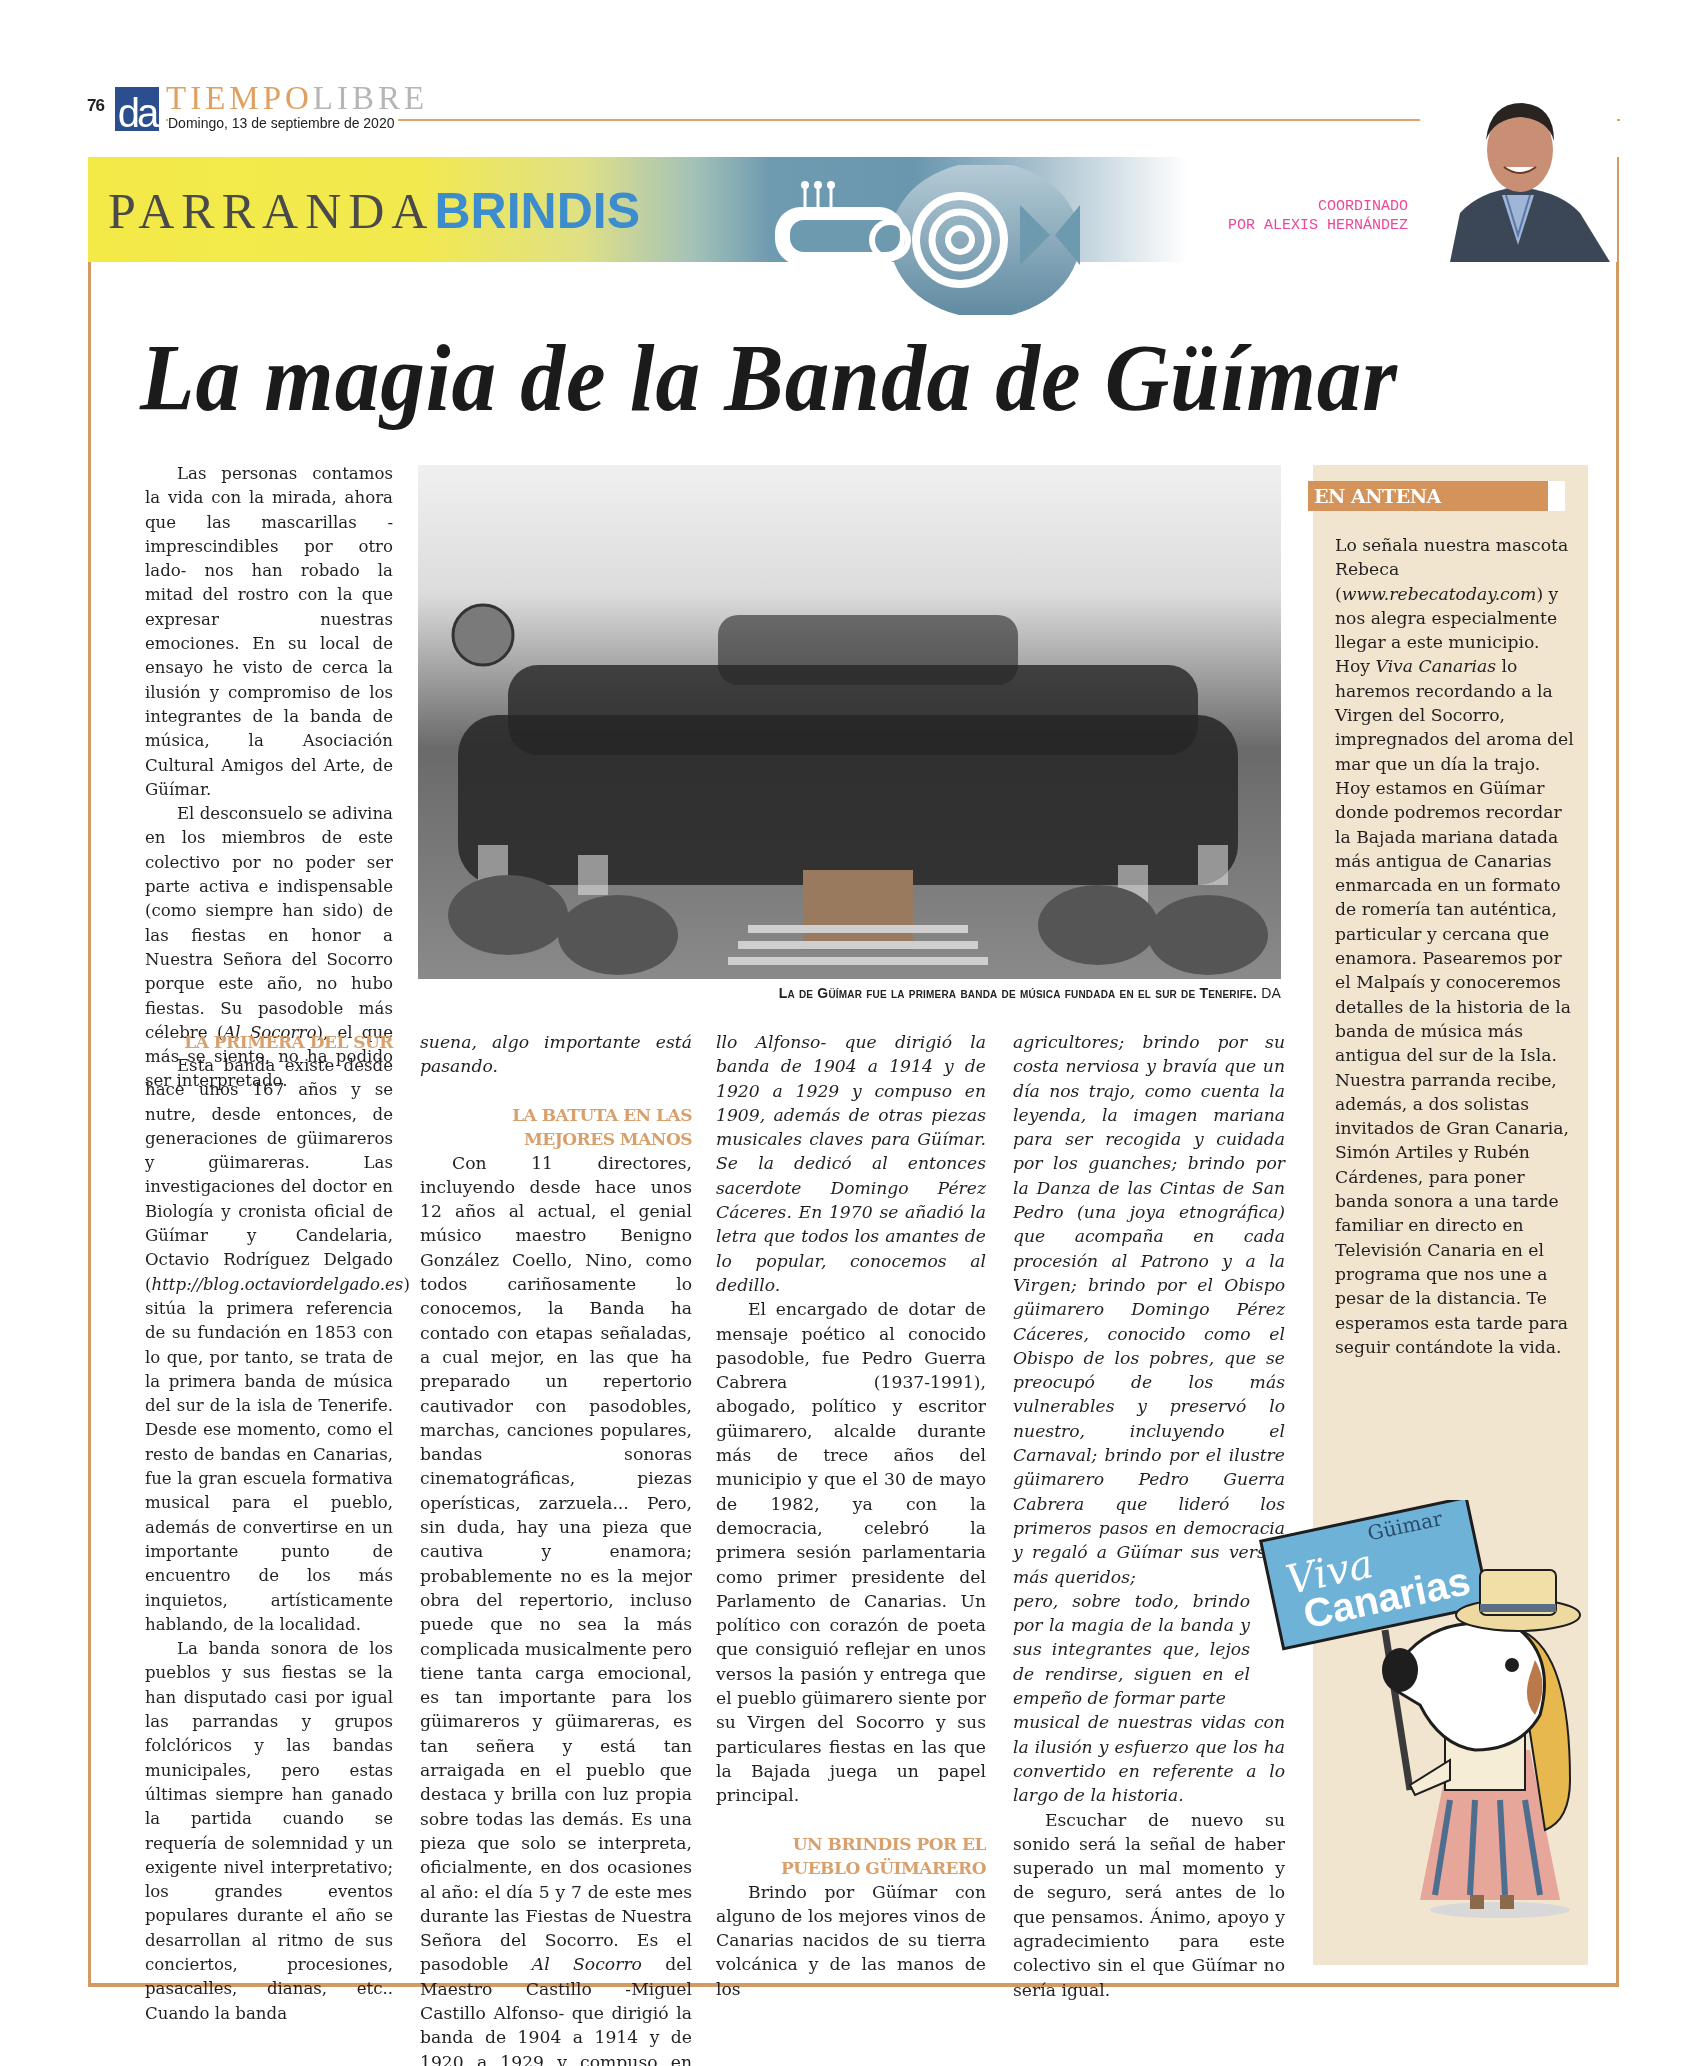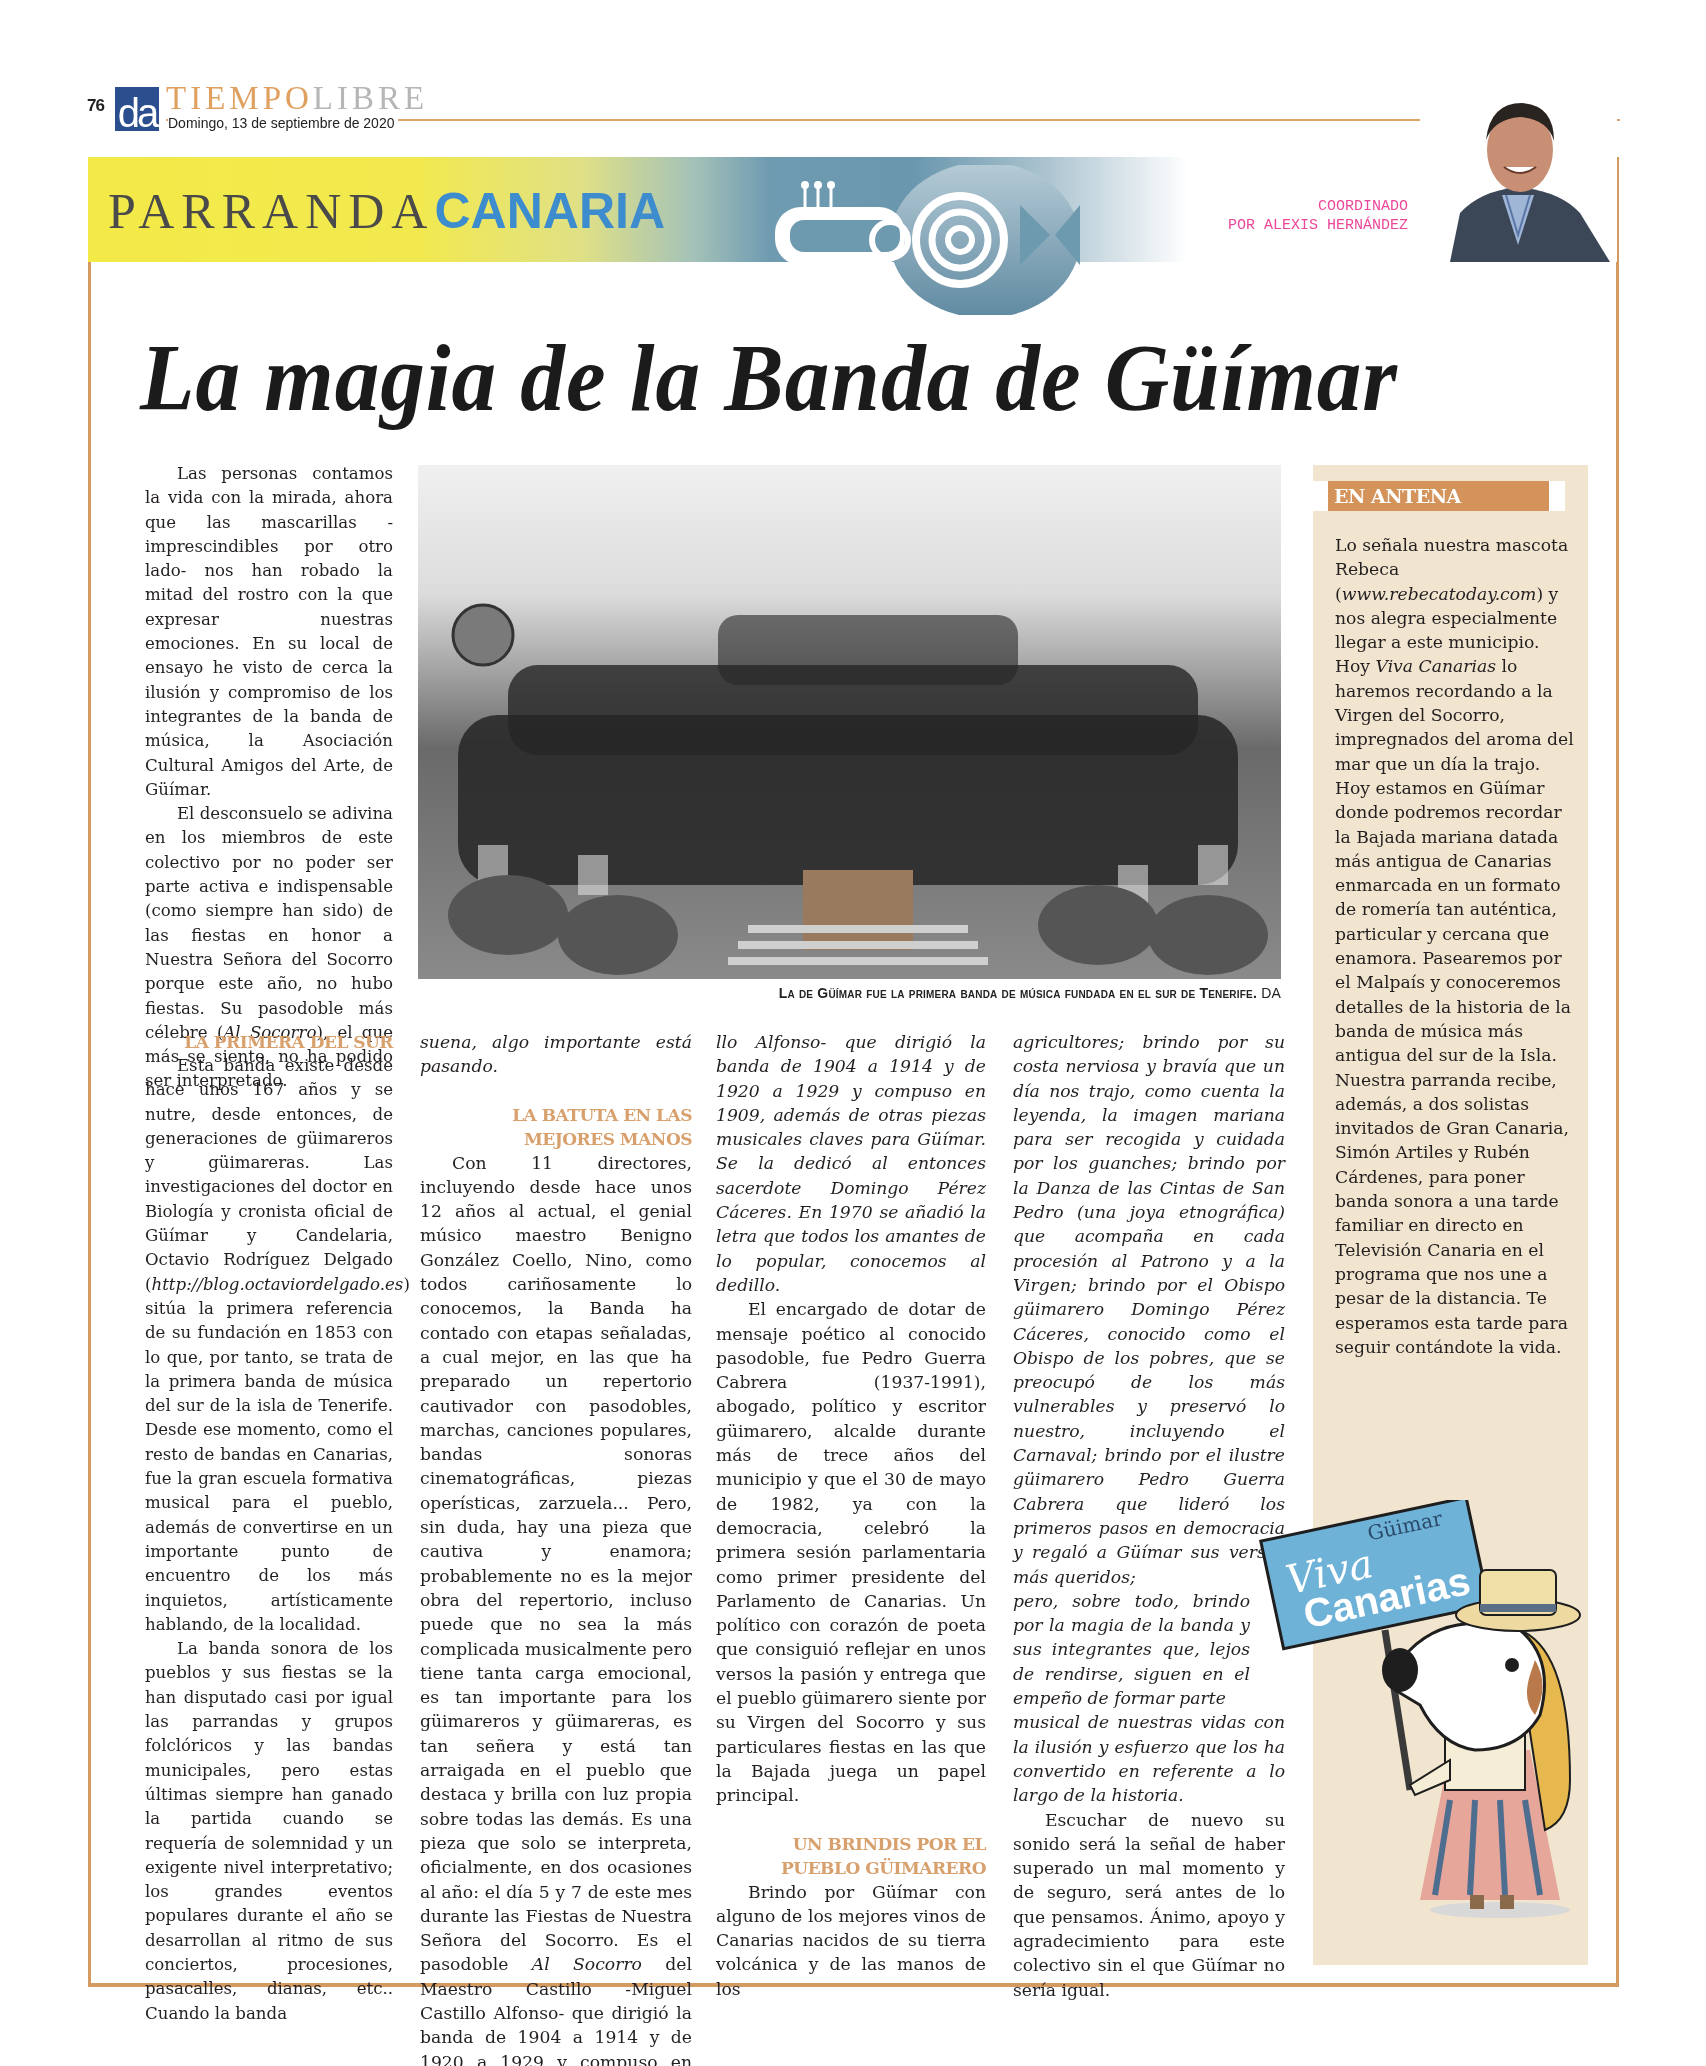--- a/index.html
+++ b/index.html
@@ -42,39 +42,39 @@
   .gap { height: 24px; }
 
   
   .photo { position: absolute; left: 418px; top: 465px; width: 863px; height: 514px; background: #d8d8d8; overflow: hidden; }
   .caption { position: absolute; left: 600px; top: 985px; width: 681px; text-align: right; font-family: "Liberation Sans", sans-serif; font-size: 14px; font-weight: bold; color: #222; letter-spacing: 0.2px; }
   .caption .credit { font-weight: normal; }
 
   
   .sidebar { position: absolute; left: 1313px; top: 465px; width: 275px; height: 1500px; background: #f1e5cf; }
   .sidebar-tag { position: absolute; left: 1308px; top: 481px; width: 257px; height: 30px; background: #ffffff; }
-  .sidebar-tag .label { position: absolute; left: 0; top: 0; width: 221px; height: 30px; background: #d3935a; color: #fff; font-family: "DejaVu Serif", serif; font-weight: bold; font-size: 19px; line-height: 30px; padding-left: 6px; letter-spacing: -0.5px; margin-left: 20px; }
+  .sidebar-tag .label { position: absolute; left: 0; top: 0; width: 240px; height: 30px; background: #d3935a; color: #fff; font-family: "DejaVu Serif", serif; font-weight: bold; font-size: 19px; line-height: 30px; padding-left: 6px; letter-spacing: -0.5px; }
   .sidebar-text { position: absolute; left: 1335px; top: 533px; width: 240px; font-size: 17.2px; line-height: 24.3px; color: #231f20; }
   .mascot { position: absolute; left: 1250px; top: 1500px; width: 340px; height: 435px; }
 </style>
 </head>
 <body>
 
 <div class="page-num">76</div>
 <div class="da-logo">da</div>
 <div class="section-name">
   <span class="a">TIEMPO</span><span class="b">LIBRE</span>
 </div>
 <div class="masthead-rule"></div>
 <div class="masthead-date" style="background:#fff;padding-right:4px;">Domingo, 13 de septiembre de 2020</div>
 
 <div class="frame"></div>
 <div class="banner"></div>
 <div class="banner-title">
-  <span>PARRANDA</span><span class="accent">CANARIA</span>
+  <span>PARRANDA</span><span class="accent">BRINDIS</span>
 </div>
 
 <svg class="guitar-logo" viewBox="0 0 360 150">
   <defs>
     <linearGradient id="gg" x1="0" y1="0" x2="0" y2="1">
       <stop offset="0" stop-color="#b6cbd6"></stop>
       <stop offset="1" stop-color="#5f8aa1"></stop>
     </linearGradient>
   </defs>
   <ellipse cx="235" cy="75" rx="95" ry="78" fill="url(#gg)"></ellipse>

